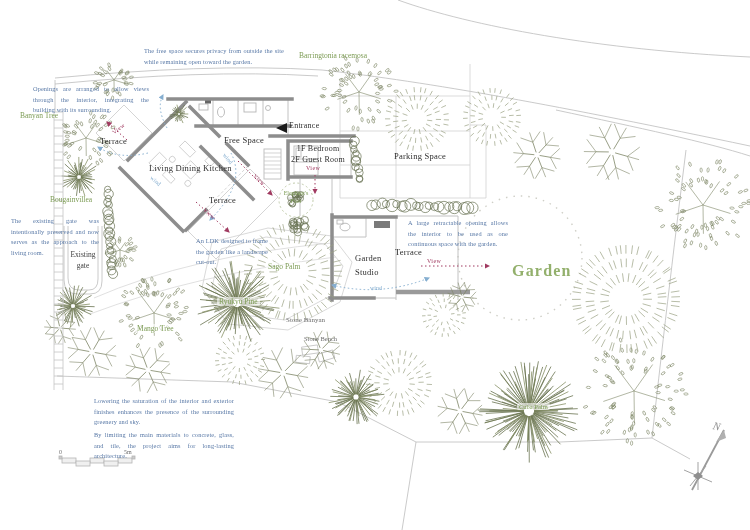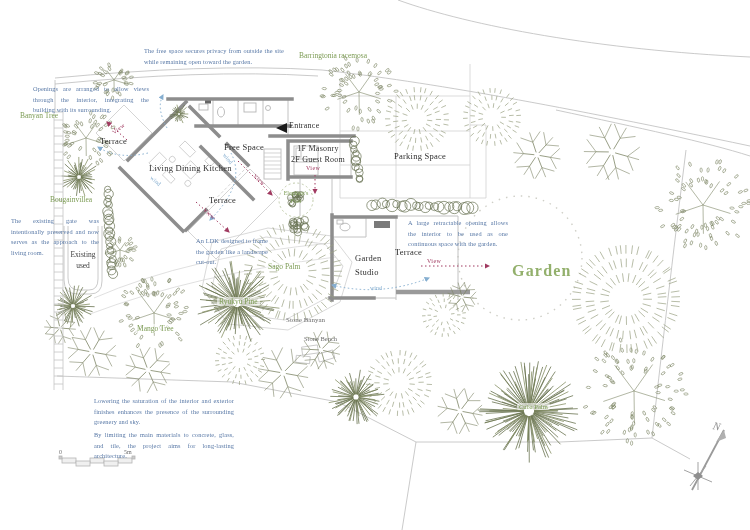--- a/index.html
+++ b/index.html
@@ -1884,37 +1884,37 @@
 <div class="lbl green hl" style="left:217px;top:297px">Ryukyu Pine</div>
 <div class="lbl green hl" style="left:135px;top:324px">Mango Tree</div>
 <div class="lbl green hl" style="left:517px;top:403px;font-size:6.5px">Cuba Palm</div>
 <div class="lbl garden" style="left:512px;top:262px">Garden</div>
 <div class="lbl green center" style="left:275px;top:190px;width:42px;font-size:6px;line-height:1.3">
   <span>Elephant's</span><br>
   <span>Foot</span>
 </div>
 
 <div class="lbl room" style="left:149px;top:163px">Living Dining Kitchen</div>
-<div class="lbl room" style="left:224px;top:142px">Free Space</div>
+<div class="lbl room" style="left:224px;top:135px">Free Space</div>
 <div class="lbl room" style="left:100px;top:136px">Terrace</div>
 <div class="lbl room" style="left:209px;top:195px">Terrace</div>
 <div class="lbl room" style="left:395px;top:247px">Terrace</div>
 <div class="lbl room center" style="left:289px;top:144px;width:58px;font-size:8px;line-height:1.35">
-  <span>1F Masonry</span><br>
+  <span>1F Bedroom</span><br>
   <span>2F Guest Room</span>
 </div>
 <div class="lbl room" style="left:394px;top:151px">Parking Space</div>
 <div class="lbl room" style="left:355px;top:252px;line-height:1.6">
   <span>Garden</span><br>
   <span>Studio</span>
 </div>
 <div class="lbl room" style="left:289px;top:121px;font-size:8px">Entrance</div>
 <div class="lbl center" style="left:66px;top:249px;width:34px;font-size:7.5px;line-height:1.5;color:#3c3c3c">
   <span>Existing</span><br>
-  <span>used</span>
+  <span>gate</span>
 </div>
 
 <div class="lbl gray" style="left:286px;top:316px;font-size:7px">Stone Banyan</div>
 <div class="lbl gray" style="left:304px;top:335px;font-size:6.5px">Stone Bench</div>
 
 <div class="lbl view" style="left:113px;top:130px;transform:rotate(-38deg)">View</div>
 <div class="lbl view" style="left:204px;top:206px;transform:rotate(42deg)">View</div>
 <div class="lbl view" style="left:254px;top:172px;transform:rotate(42deg)">View</div>
 <div class="lbl view" style="left:306px;top:165px">View</div>
 <div class="lbl view" style="left:427px;top:258px">View</div>

